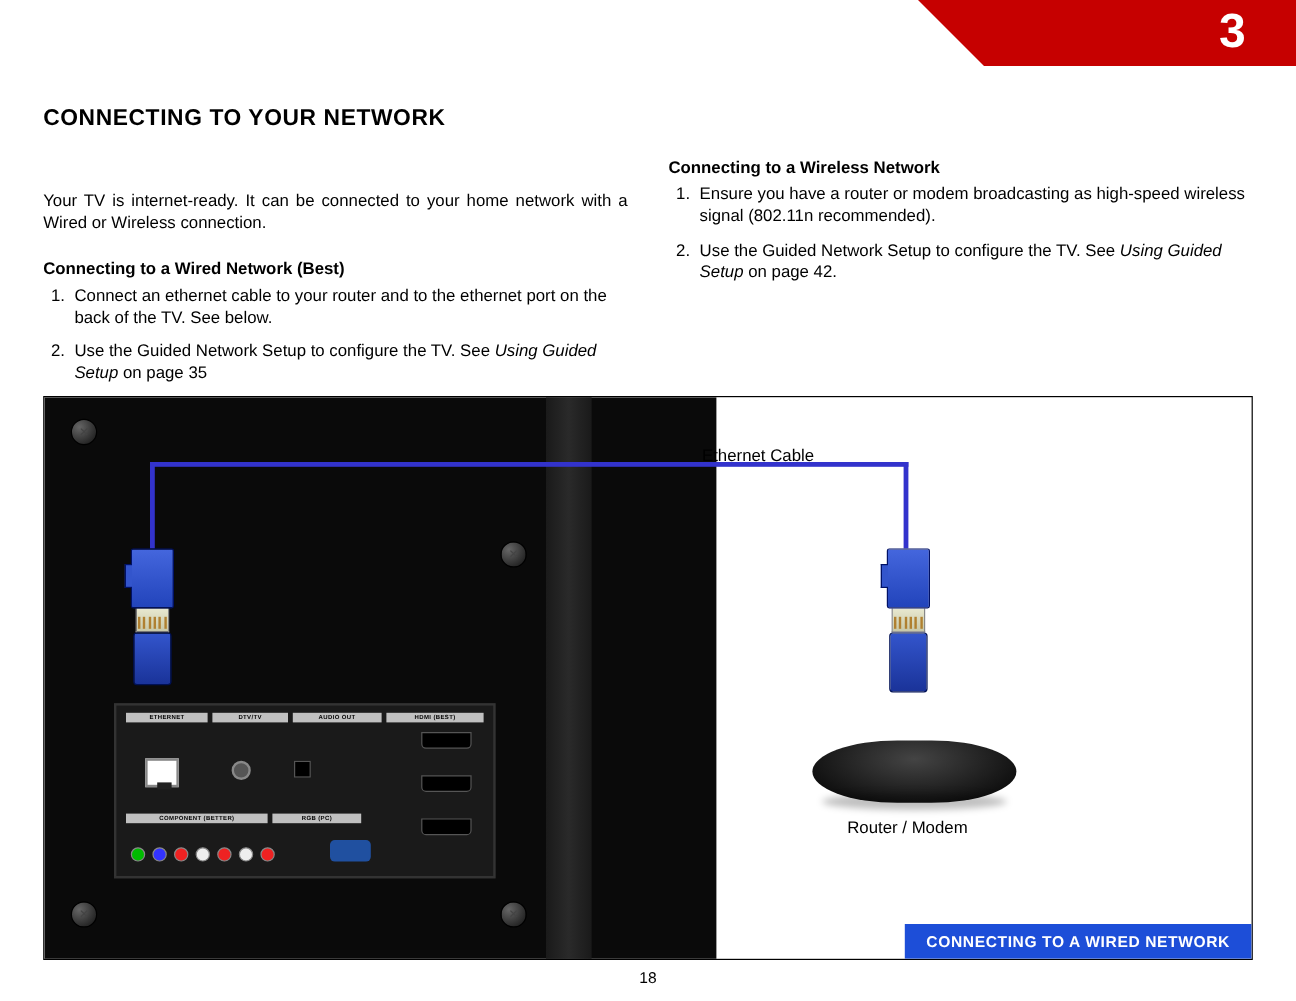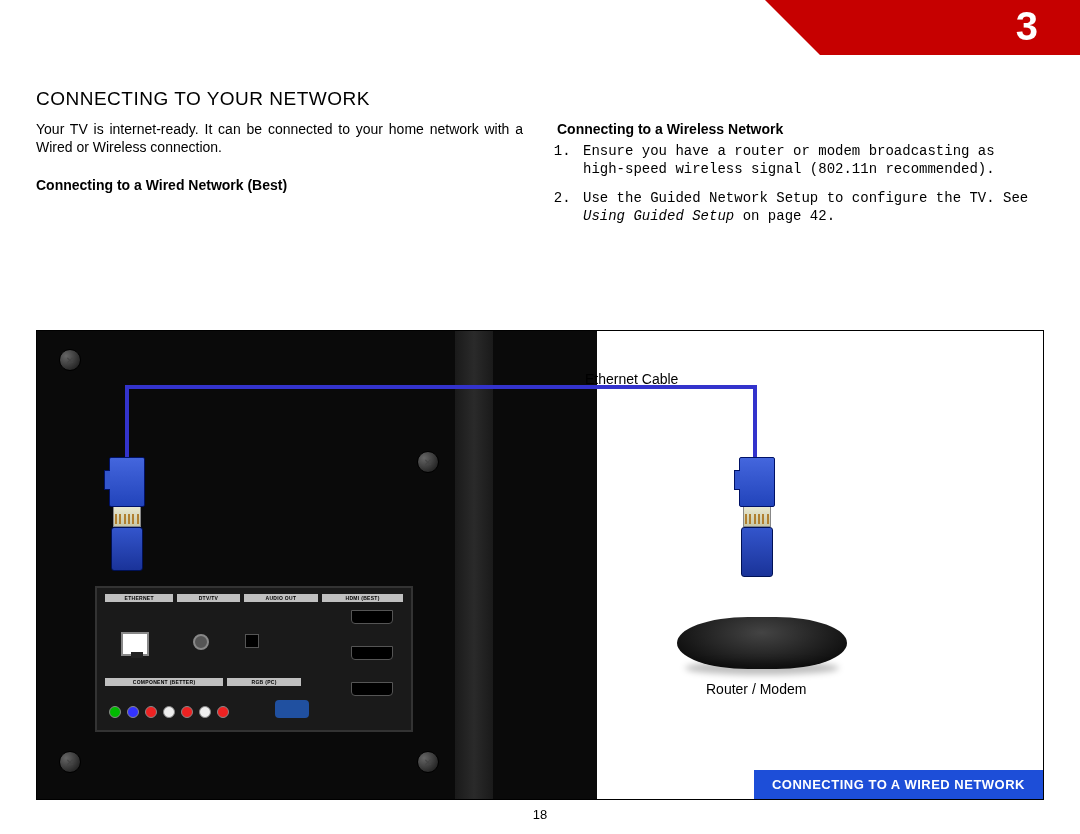--- a/index.html
+++ b/index.html
@@ -38,47 +38,47 @@
     font-family: Arial, sans-serif;
   }
   .content {
     position: absolute;
     top: 88px;
     left: 36px;
     right: 36px;
   }
   h1.section-title {
     font-size: 19px;
-    font-weight: normal;
+    font-weight: bold;
     letter-spacing: 0.5px;
-    margin-bottom: 10px;
+    margin-bottom: 20px;
     font-stretch: condensed;
   }
   .columns {
     display: flex;
     gap: 34px;
   }
   .col {
     flex: 1;
     font-size: 14px;
     line-height: 1.3;
   }
   .intro {
     text-align: justify;
     text-justify: inter-word;
     margin-bottom: 20px;
+    margin-top: 28px;
   }
   .sub-h {
     font-weight: bold;
     font-size: 14px;
     margin-bottom: 4px;
   }
   ol {
     padding-left: 22px;
-    font-family: Liberation Mono, monospace;
   }
   ol li {
     margin-bottom: 10px;
     padding-left: 4px;
   }
   .it { font-style: italic; }
   .diagram-box {
     position: absolute;
     top: 330px;
     left: 36px;
@@ -249,20 +249,26 @@
 <div class="chapter-tab">
   <div class="chapter-number">3</div>
 </div>
 
 <div class="content">
   <h1 class="section-title">CONNECTING TO YOUR NETWORK</h1>
   <div class="columns">
     <div class="col">
       <p class="intro">Your TV is internet-ready. It can be connected to your home network with a Wired or Wireless connection.</p>
       <p class="sub-h">Connecting to a Wired Network (Best)</p>
+      <ol>
+        <li>Connect an ethernet cable to your router and to the ethernet port on the back of the TV. See below.</li>
+        <li>
+          <span>Use the Guided Network Setup to configure the TV. See </span><span class="it">Using Guided Setup</span><span> on page 35</span>
+        </li>
+      </ol>
     </div>
     <div class="col">
       <p class="sub-h">Connecting to a Wireless Network</p>
       <ol>
         <li>Ensure you have a router or modem broadcasting as high-speed wireless signal (802.11n recommended).</li>
         <li>
           <span>Use the Guided Network Setup to configure the TV. See </span><span class="it">Using Guided Setup</span><span> on page 42.</span>
         </li>
       </ol>
     </div>

